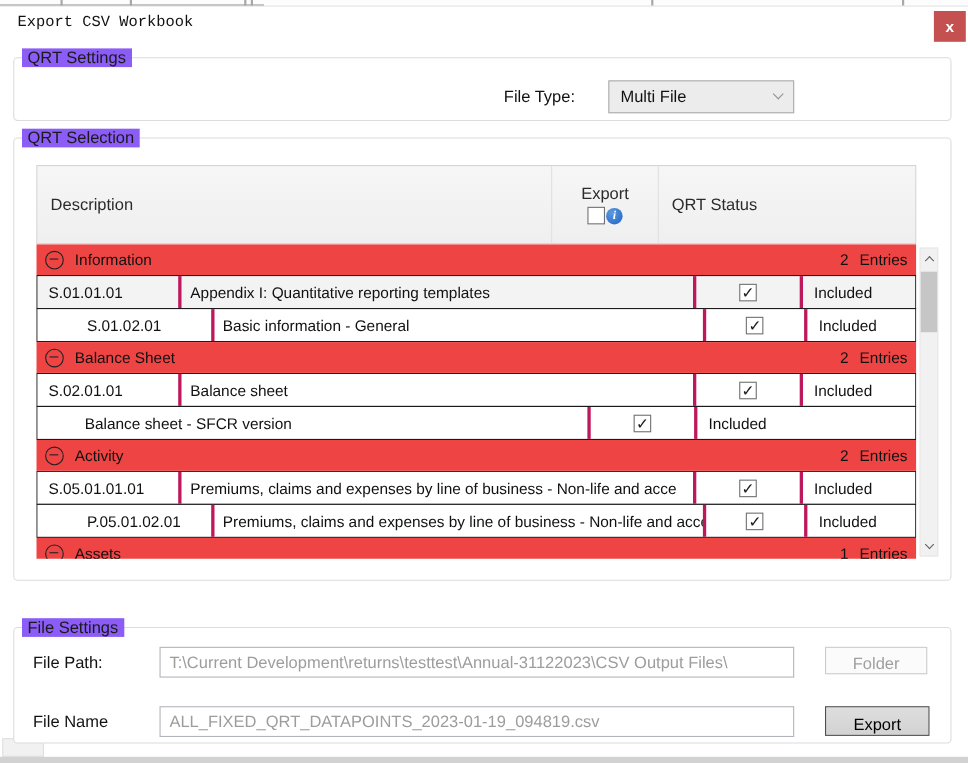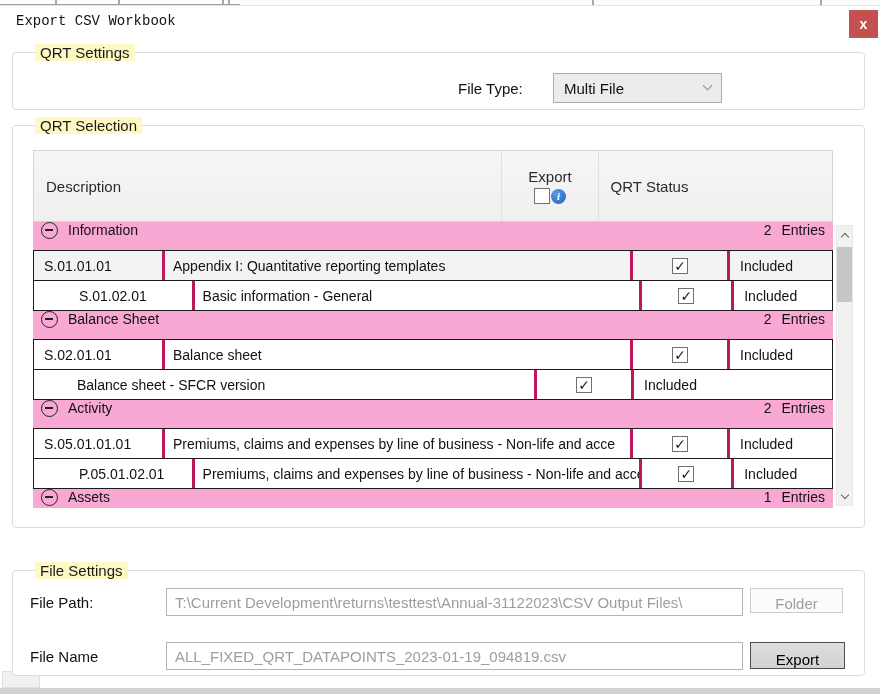--- a/index.html
+++ b/index.html
@@ -16,21 +16,21 @@
   .bottom-box { position: absolute; left: 2px; top: 671px; width: 38px; height: 17px; background: #f1f1f1; border: 1px solid #e0e0e0; }
 
   .dialog-title { position: absolute; left: 16px; top: 13px; font-size: 14px; color: #111; font-family: Liberation Mono, monospace; }
   .close-btn {
     position: absolute; left: 849px; top: 10px; width: 29px; height: 28px;
     background: #c4504f; color: #ffffff; display: flex; align-items: center; justify-content: center;
     font-size: 14px; font-weight: bold; cursor: pointer;
   }
 
   .groupbox { position: absolute; border: 1px solid #dcdcdc; border-radius: 4px; background: #ffffff; }
-  .groupbox-label { position: absolute; top: -9px; left: 22px; background: #fef9c3; padding: 0 5px; font-size: 15px; color: #1a1a1a; }
+  .groupbox-label { position: absolute; top: -9px; left: 7px; background: #8b5cf6; padding: 0 5px; font-size: 15px; color: #1a1a1a; }
   #gb-qrt-settings { left: 12px; top: 52px; width: 853px; height: 58px; }
   #gb-qrt-selection { left: 12px; top: 125px; width: 853px; height: 403px; }
   #gb-file-settings { left: 12px; top: 570px; width: 853px; height: 106px; }
 
   .field-label { position: absolute; font-size: 15px; color: #111; }
   #file-type-label { left: 458px; top: 80px; }
 
   .dropdown {
     position: absolute; left: 553px; top: 73px; width: 169px; height: 30px;
     background: #ececec; border: 1px solid #acacac; display: flex; align-items: center;
@@ -56,21 +56,21 @@
   .cb { width: 16px; height: 16px; border: 1px solid #707070; background: #ffffff; display: flex; align-items: center; justify-content: center; font-size: 14px; font-weight: bold; color: #1a1a1a; line-height: 1; cursor: pointer; }
   .info-icon {
     width: 15px; height: 15px; border-radius: 50%; margin-left: 1px;
     background: radial-gradient(circle at 35% 30%, #5d9ae0, #1d62c4); color: #fff;
     font-size: 11px; font-weight: bold; font-family: "Liberation Serif", serif; font-style: italic;
     display: flex; align-items: center; justify-content: center; cursor: pointer;
   }
 
   .rows-viewport { position: absolute; left: 0; top: 72px; width: 800px; height: 286px; overflow: hidden; }
   .group-row {
-    width: 800px; height: 28px; background: #f9a8d4; display: flex; align-items: flex-start;
+    width: 800px; height: 28px; background: #ef4444; display: flex; align-items: center;
     font-size: 14px; color: #111; position: relative;
   }
   .minus-icon {
     width: 17px; height: 17px; border: 1.5px solid #222; border-radius: 50%;
     margin-left: 8px; position: relative; flex: 0 0 auto; cursor: pointer;
   }
   .minus-icon::after { content: ""; position: absolute; left: 3px; top: 6px; width: 8px; height: 1.5px; background: #222; }
   .group-name { margin-left: 10px; }
   .group-count { margin-left: auto; }
   .group-entries { margin-left: 10px; margin-right: 8px; }
@@ -92,21 +92,21 @@
   .vs-up .chev { transform: rotate(135deg); margin-top: 4px; border-color: #606060; width: 6px; height: 6px; border-width: 1.5px; }
   .vs-down .chev { transform: rotate(-45deg); margin-bottom: 4px; border-color: #606060; width: 6px; height: 6px; border-width: 1.5px; }
   .vs-thumb { position: absolute; left: 0; top: 21px; width: 15px; height: 55px; background: #c6c6c6; cursor: pointer; }
 
   
   #file-path-label { left: 30px; top: 594px; }
   #file-name-label { left: 30px; top: 648px; }
   .textbox {
     position: absolute; left: 145px; width: 577px; height: 28px;
     border: 1px solid #b2b5bb; background: #ffffff; color: #9d9d9d;
-    font-size: 15px; font-family: "Liberation Sans", sans-serif; padding: 0 8px; outline: none; margin-left: 21px;
+    font-size: 15px; font-family: "Liberation Sans", sans-serif; padding: 0 8px; outline: none;
   }
   #file-path-input { top: 588px; }
   #file-name-input { top: 642px; }
   .btn { position: absolute; left: 750px; display: flex; align-items: flex-end; justify-content: center; font-size: 15px; cursor: pointer; }
   #folder-button { top: 588px; width: 93px; height: 25px; background: #fbfbfb; border: 1px solid #cccccc; color: #9f9f9f; }
   #export-button { top: 642px; width: 95px; height: 27px; background: linear-gradient(#dedede, #d2d2d2); border: 1px solid #4d4d4d; color: #000; }
 </style>
 </head>
 <body>
 

